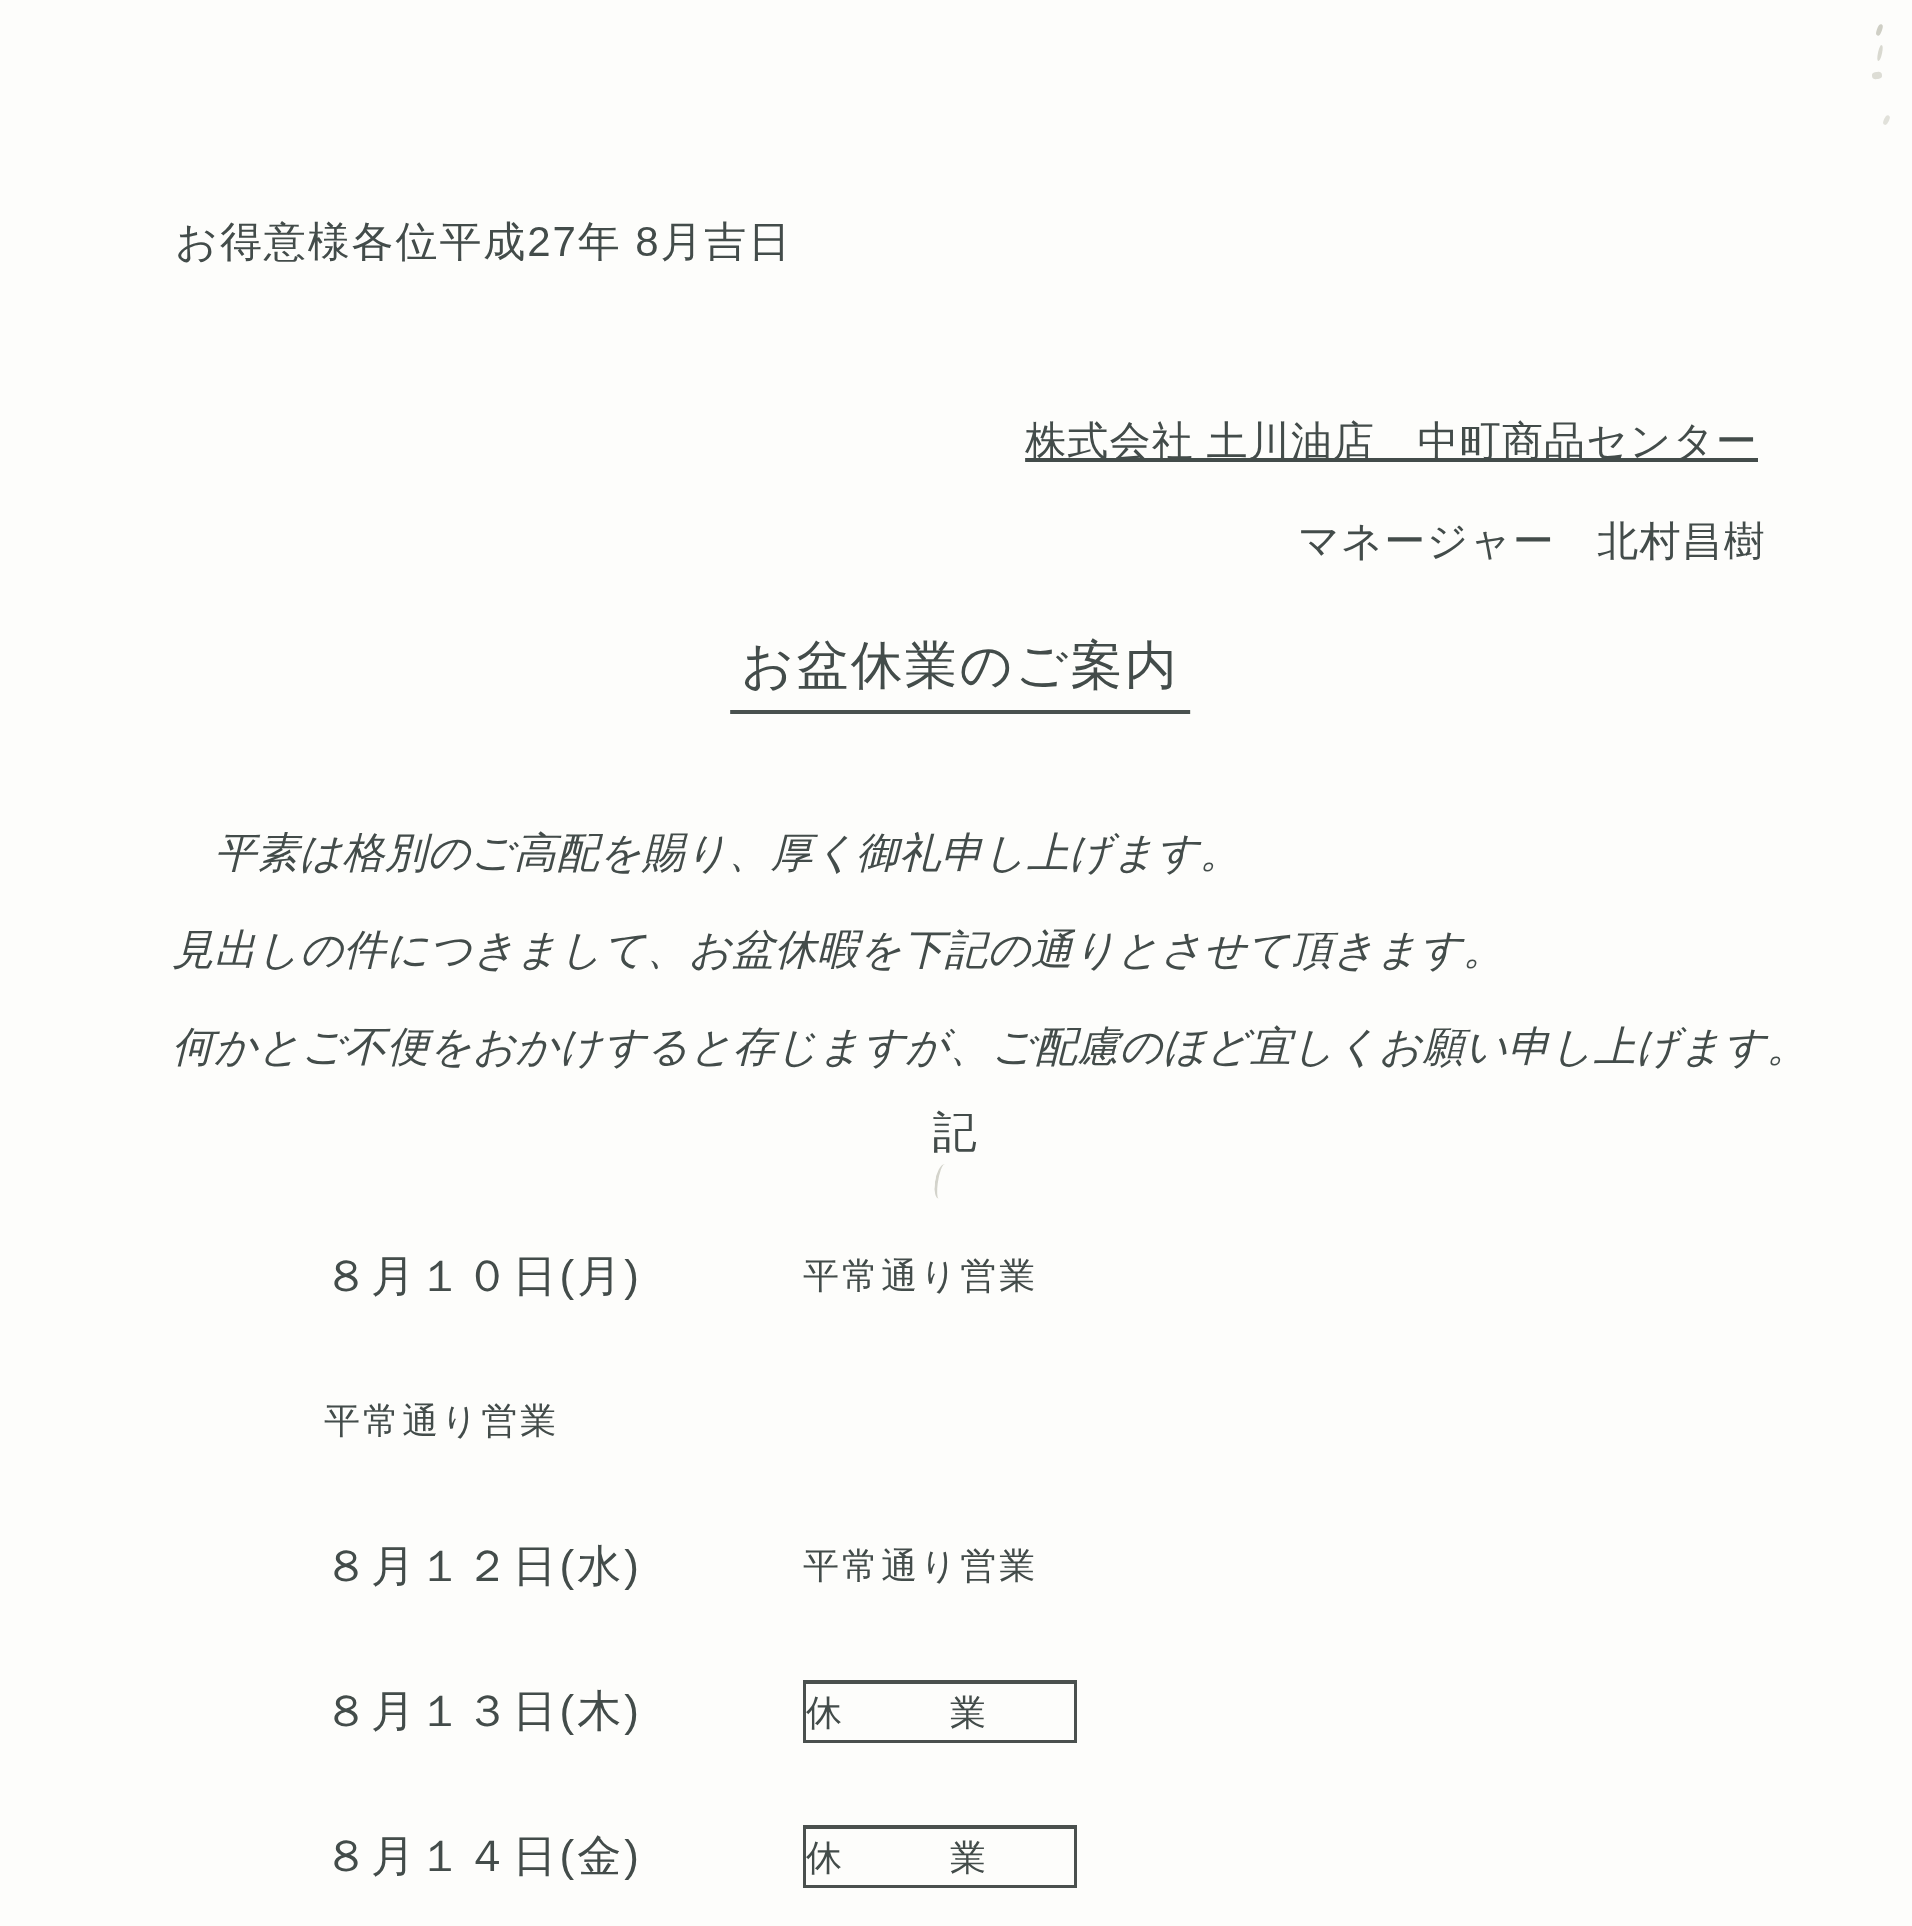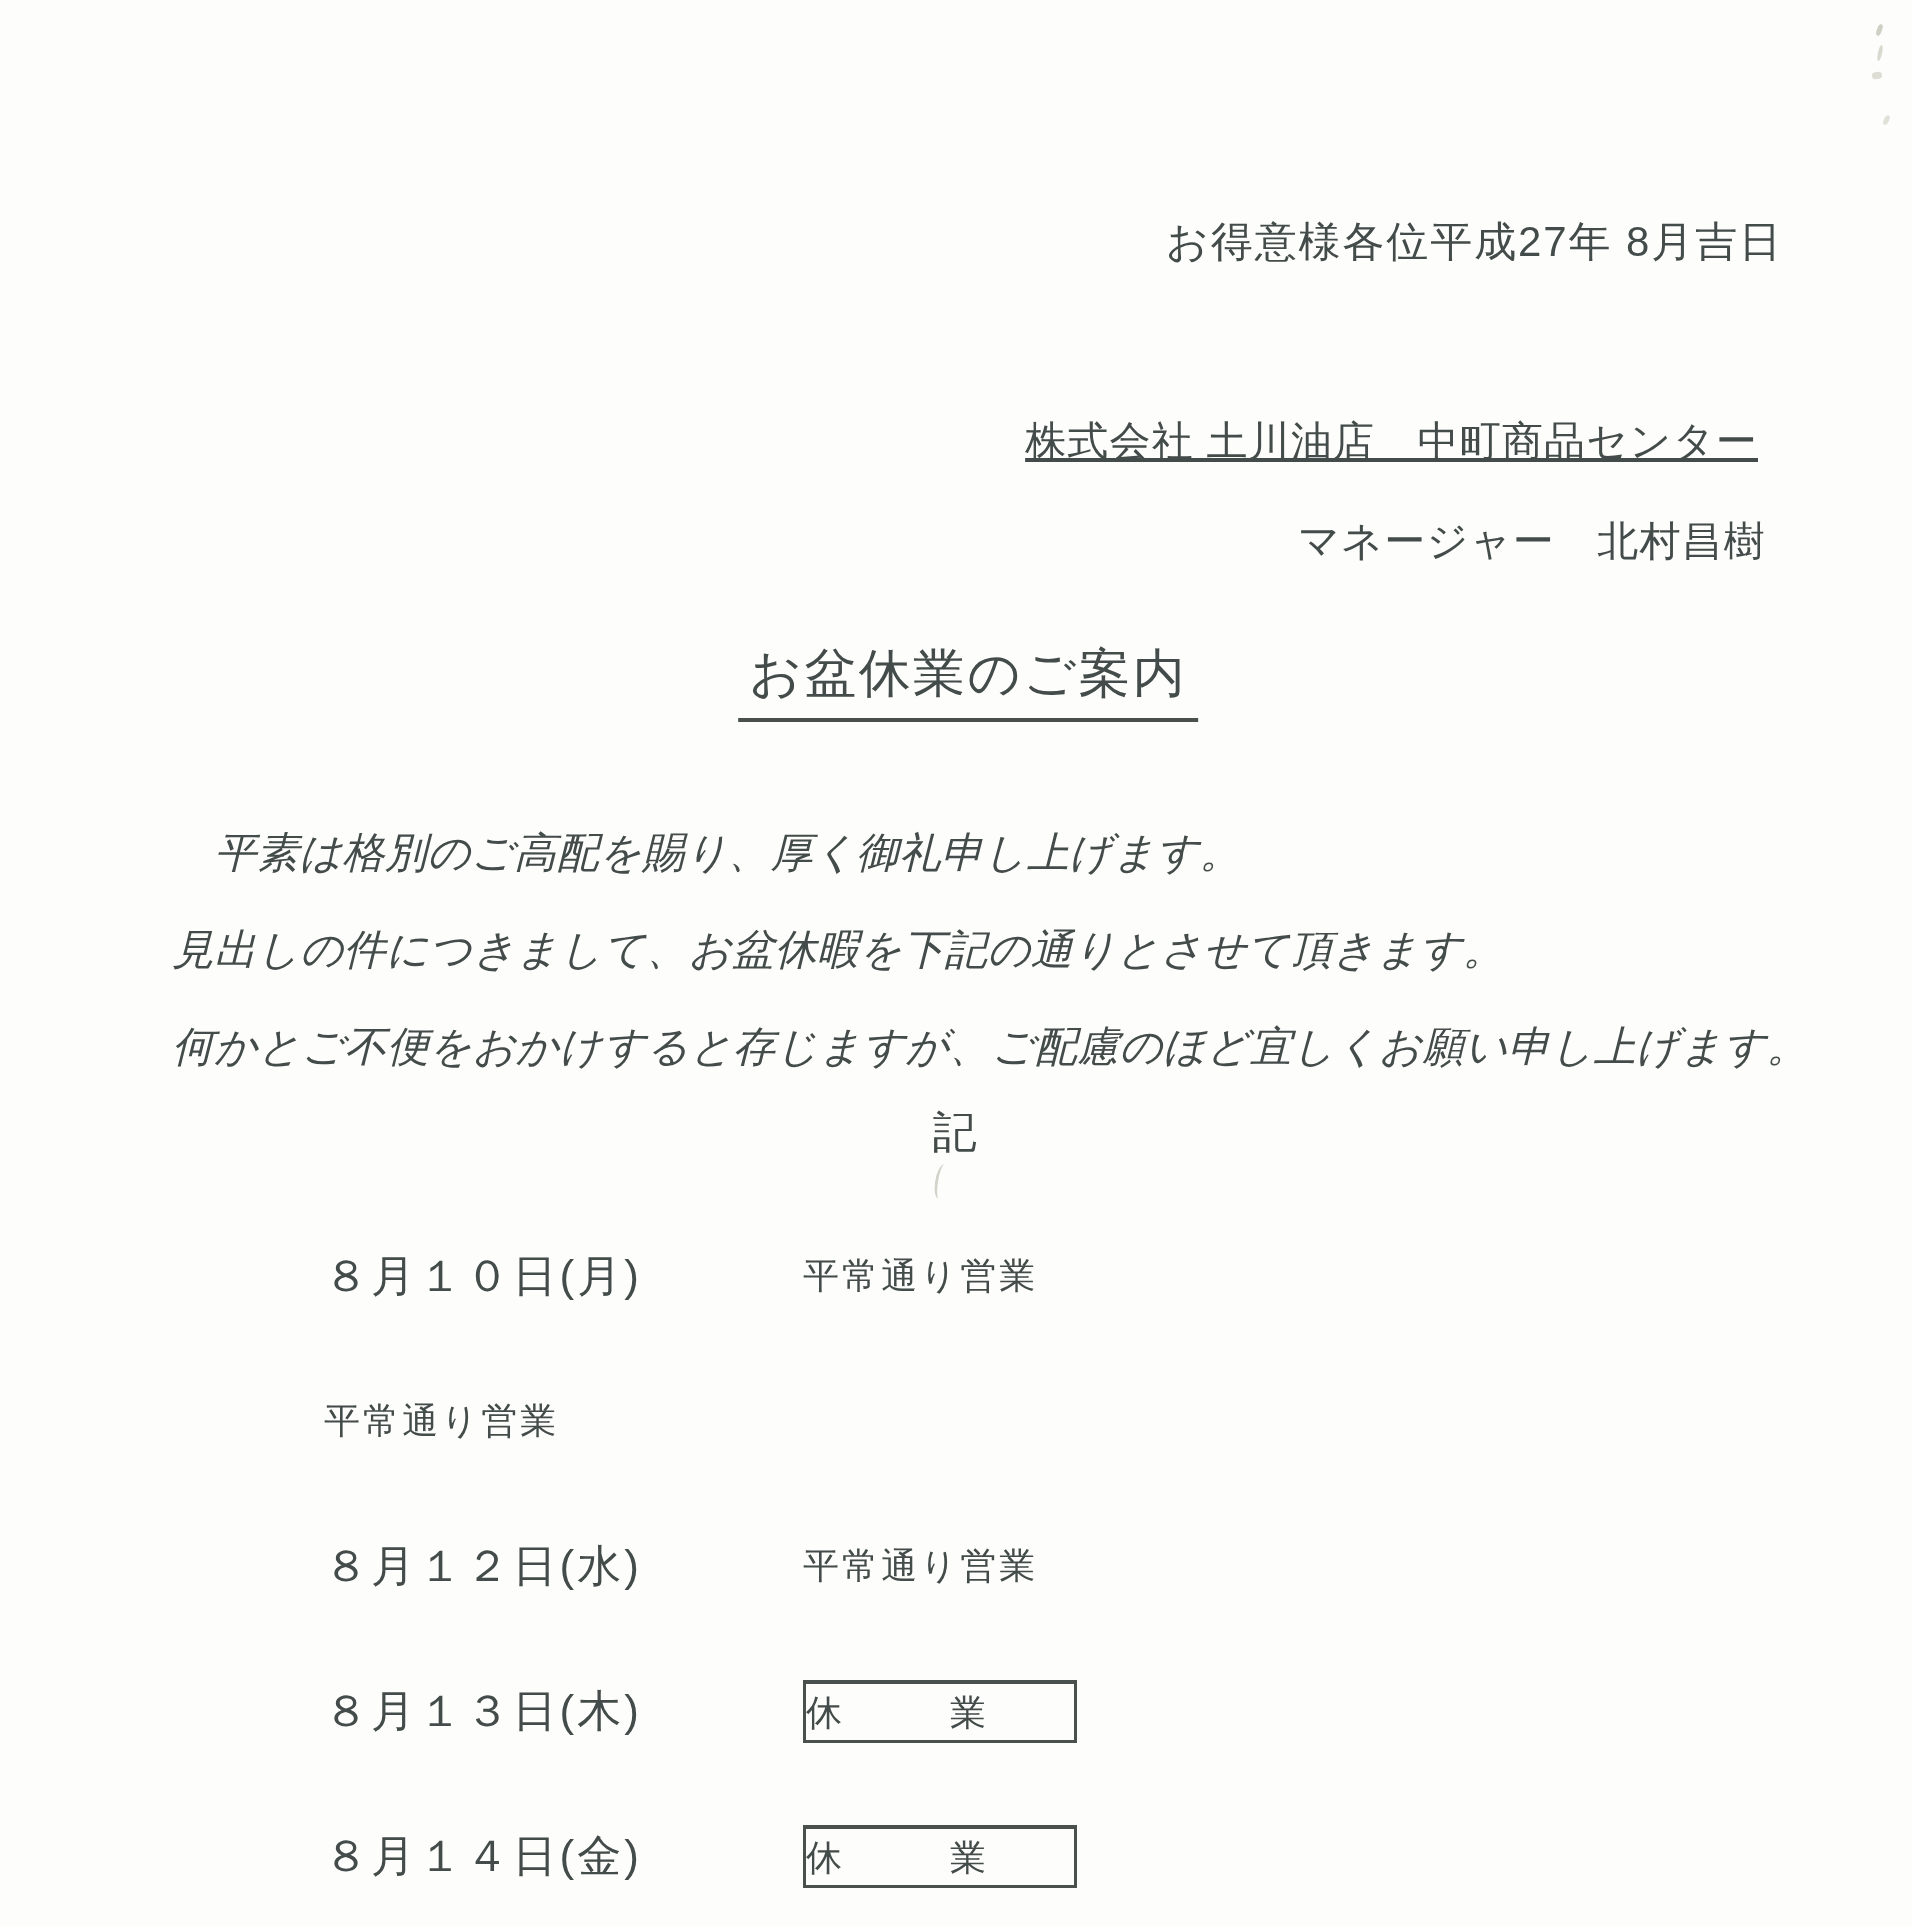--- a/index.html
+++ b/index.html
@@ -22,21 +22,21 @@
     overflow: hidden;
   }
 
   
   .header-row {
     position: absolute;
     left: 175px;
     right: 129px;
     top: 214px;
     display: flex;
-    justify-content: flex-end;
+    justify-content: flex-start;
     align-items: flex-start;
     font-size: 42px;
     letter-spacing: 1.9px;
     white-space: nowrap;
   }
 
   
   .sender-company {
     position: absolute;
     right: 154px;
@@ -54,21 +54,21 @@
     letter-spacing: 1.2px;
     white-space: nowrap;
   }
 
   
   .doc-title {
     position: absolute;
     top: 627px;
     left: 50%;
     transform: translateX(-50%);
-    margin: 12px;
+    margin: 4px;
     font-size: 52px;
     font-weight: normal;
     letter-spacing: 2.3px;
     padding: 0 10.8px 9.2px 10.8px;
     border-bottom: 4.2px solid #49514f;
     white-space: nowrap;
   }
 
   
   .body-text {

